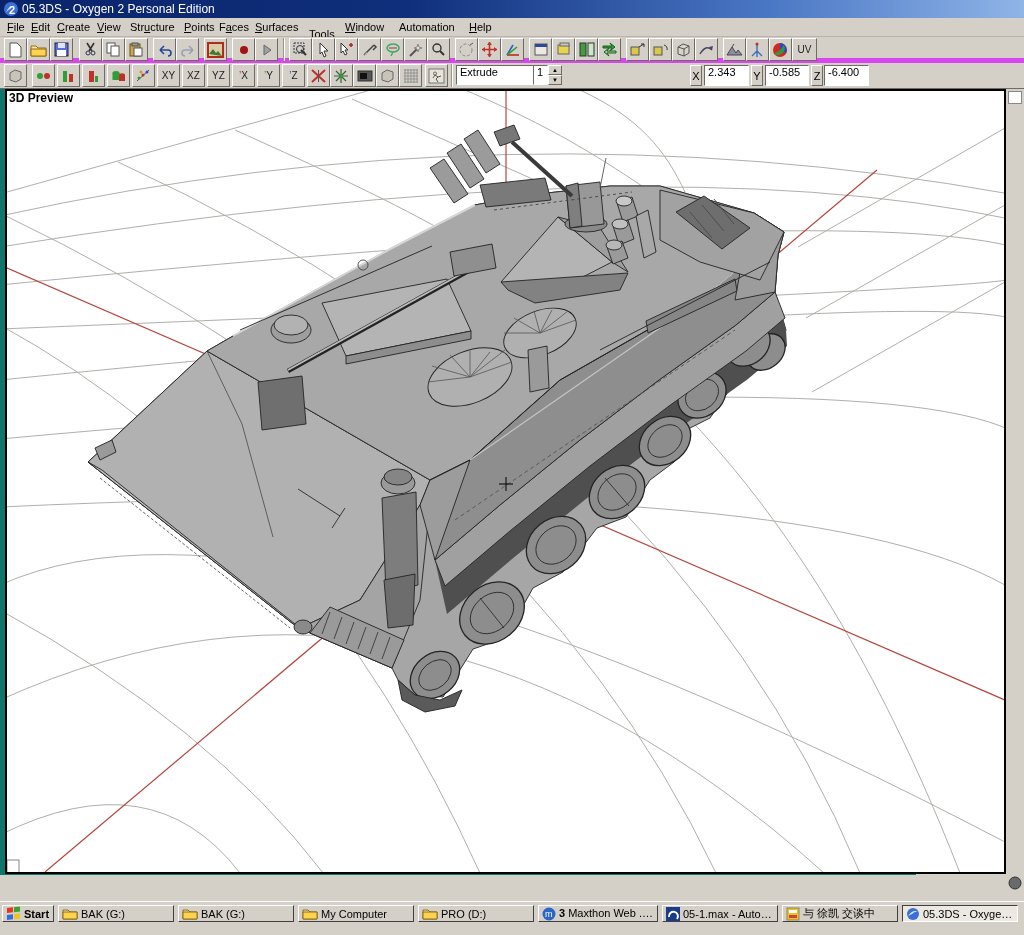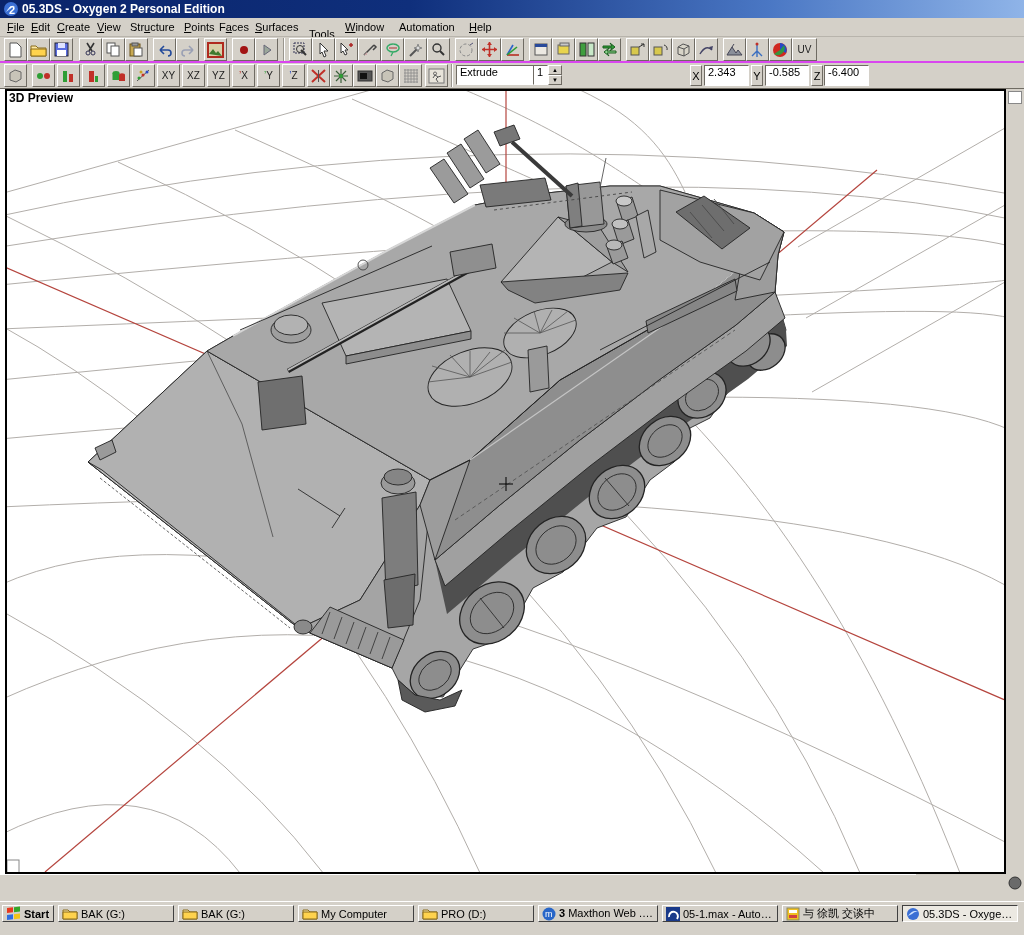--- a/index.html
+++ b/index.html
@@ -13,39 +13,39 @@
 u{text-decoration:underline}
 </style></head>
 <body>
 
 <div class="abs" style="left:0;top:0;width:1024px;height:18px;background:linear-gradient(90deg,#0a246a 0%,#0f2f7c 40%,#4a77c4 75%,#8fb4e8 100%)">
  <svg class="abs" style="left:3px;top:1px" width="16" height="16">
       <circle cx="8" cy="8" r="7" fill="#3b6fd4"></circle>
       <path d="M3 11 Q8 2 13 6 Q10 4 7 8 Z" fill="#cfe2ff"></path>
       <text x="6" y="13" font-size="11" font-weight="bold" fill="#fff" font-family="Liberation Sans">2</text>
     </svg>
- <span class="abs" style="left:22px;top:2px;color:#fff;font-size:12px;font-weight:bold">05.3DS - Oxygen 2 Personal Edition</span>
+ <span class="abs" style="left:22px;top:2px;color:#fff;font-size:12px;font-weight:normal">05.3DS - Oxygen 2 Personal Edition</span>
 </div>
 
 <div class="abs" style="left:0;top:18px;width:1024px;height:19px;background:#d4d0c8;border-bottom:1px solid #b8b4ac">
  <span class="menu-item" style="position:absolute;left:7px;top:3px"><u>F</u>ile</span>
  <span class="menu-item" style="position:absolute;left:31px;top:3px"><u>E</u>dit</span>
  <span class="menu-item" style="position:absolute;left:57px;top:3px"><u>C</u>reate</span>
  <span class="menu-item" style="position:absolute;left:97px;top:3px"><u>V</u>iew</span>
  <span class="menu-item" style="position:absolute;left:130px;top:3px">Str<u>u</u>cture</span>
  <span class="menu-item" style="position:absolute;left:184px;top:3px"><u>P</u>oints</span>
  <span class="menu-item" style="position:absolute;left:219px;top:3px">F<u>a</u>ces</span>
  <span class="menu-item" style="position:absolute;left:255px;top:3px"><u>S</u>urfaces</span>
  <span class="menu-item" style="position:absolute;left:309px;top:10px"><u>T</u>ools</span>
  <span class="menu-item" style="position:absolute;left:345px;top:3px"><u>W</u>indow</span>
  <span class="menu-item" style="position:absolute;left:399px;top:3px">Automation</span>
  <span class="menu-item" style="position:absolute;left:469px;top:3px"><u>H</u>elp</span>
 </div>
 
-<div class="abs tb1" style="left:0;top:37px;width:1024px;height:26px;background:#d4d0c8;border-bottom:2px solid #d946ef">
+<div class="abs tb1" style="left:0;top:37px;width:1024px;height:26px;background:#d4d0c8;border-bottom:5px solid #d946ef">
 <div class="btn" style="left:4px;top:1px">
       <svg width="15" height="16">
         <path d="M2 1 h7 l4 4 v10 h-11 z" fill="#fff" stroke="#555"></path>
       </svg>
     </div>
     <div class="btn" style="left:27px;top:1px">
       <svg width="17" height="14">
         <path d="M1 3 h5 l2 2 h8 v8 h-15 z" fill="#ffe9a2" stroke="#8a6d1d"></path>
         <path d="M1 6 h15 v7 h-15 z" fill="#ffd34d" stroke="#8a6d1d"></path>
       </svg>
@@ -325,21 +325,21 @@
 <div style="width:14px;height:10px;background:#d4d0c8;border:1px solid;border-color:#fff #6f6b63 #6f6b63 #fff;font-size:6px;text-align:center;line-height:8px">▼</div>
     </div>
     <div class="lbl" style="left:690px;top:2px;width:12px;height:21px;line-height:20px">X</div>
     <div class="field" style="left:704px;top:2px;width:45px;height:21px">2.343</div>
     <div class="lbl" style="left:751px;top:2px;width:12px;height:21px;line-height:20px">Y</div>
     <div class="field" style="left:765px;top:2px;width:44px;height:21px">-0.585</div>
     <div class="lbl" style="left:811px;top:2px;width:12px;height:21px;line-height:20px">Z</div>
     <div class="field" style="left:824px;top:2px;width:45px;height:21px">-6.400</div>
 </div>
 
-<div class="abs" style="left:0;top:89px;width:916px;height:786px;background:#ffffff">
+<div class="abs" style="left:0;top:89px;width:916px;height:786px;background:#0f766e">
 <svg class="abs" style="left:0;top:0" width="1024" height="786" viewBox="0 89 1024 786">
  <defs>
         <clipPath id="vp">
           <rect x="6" y="90" width="999" height="783"></rect>
         </clipPath>
       </defs>
  <rect x="6" y="90" width="999" height="783" fill="#ffffff" stroke="none"></rect>
  <g stroke="#b2aeaa" stroke-width="1" clip-path="url(#vp)">
 <path d="M0 194 Q189 141 378 88" fill="none"></path>
 <path d="M0 216 Q509 104 1010 194" fill="none"></path>

